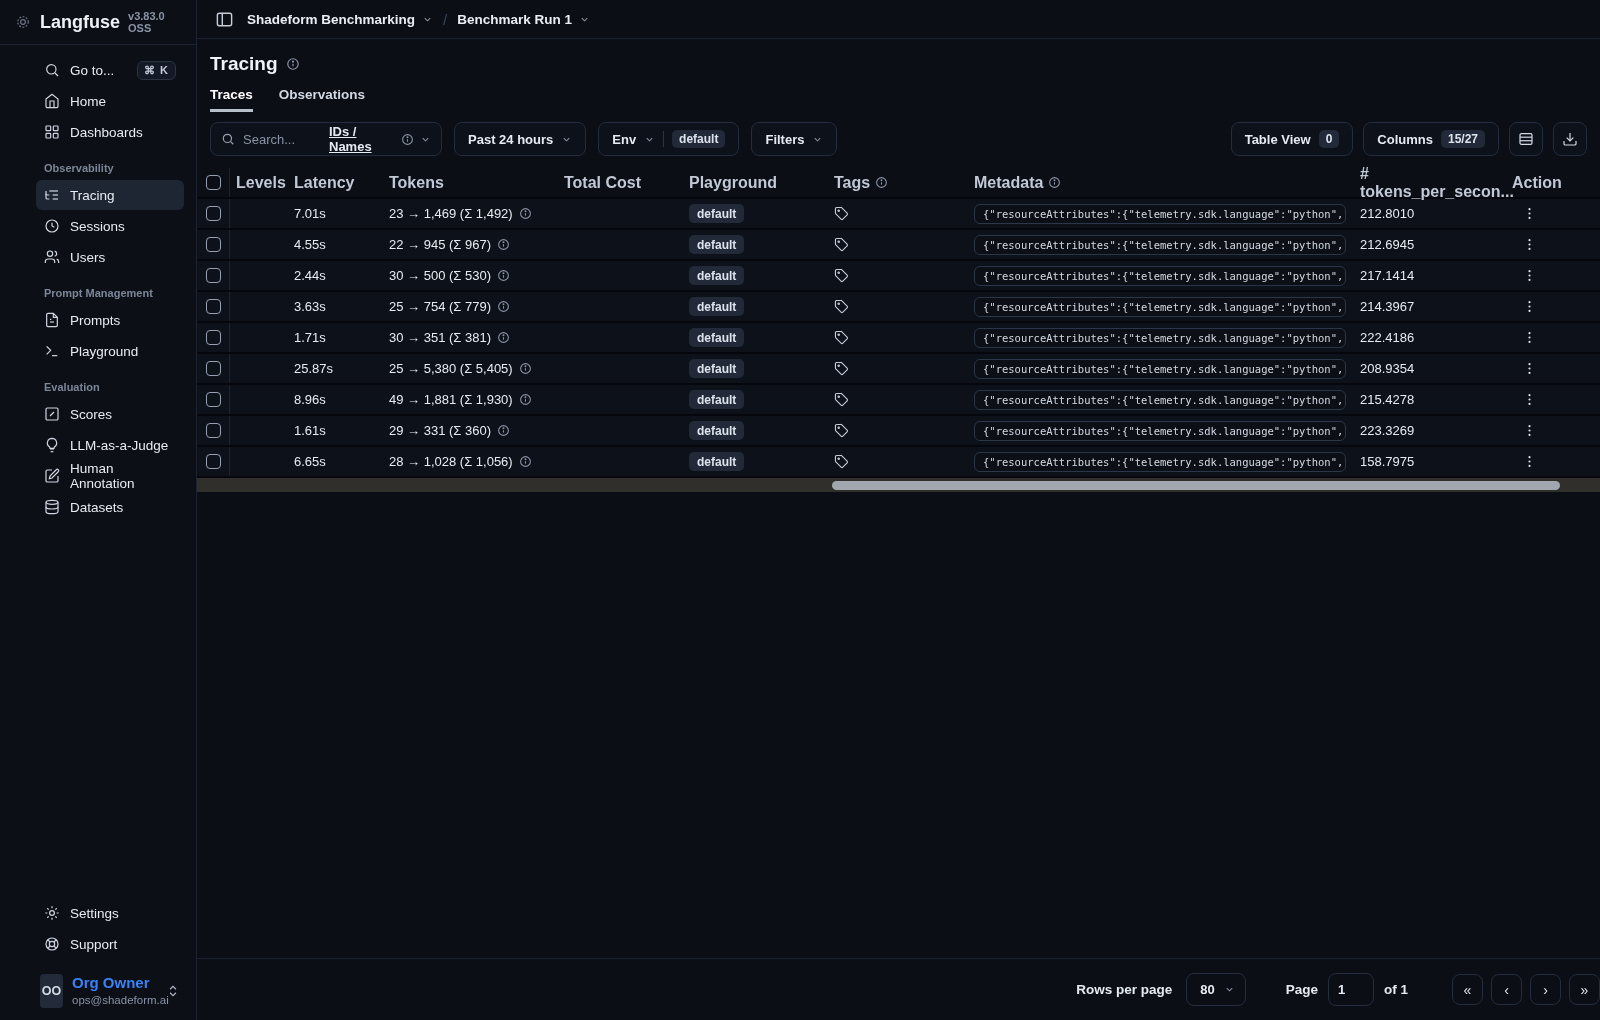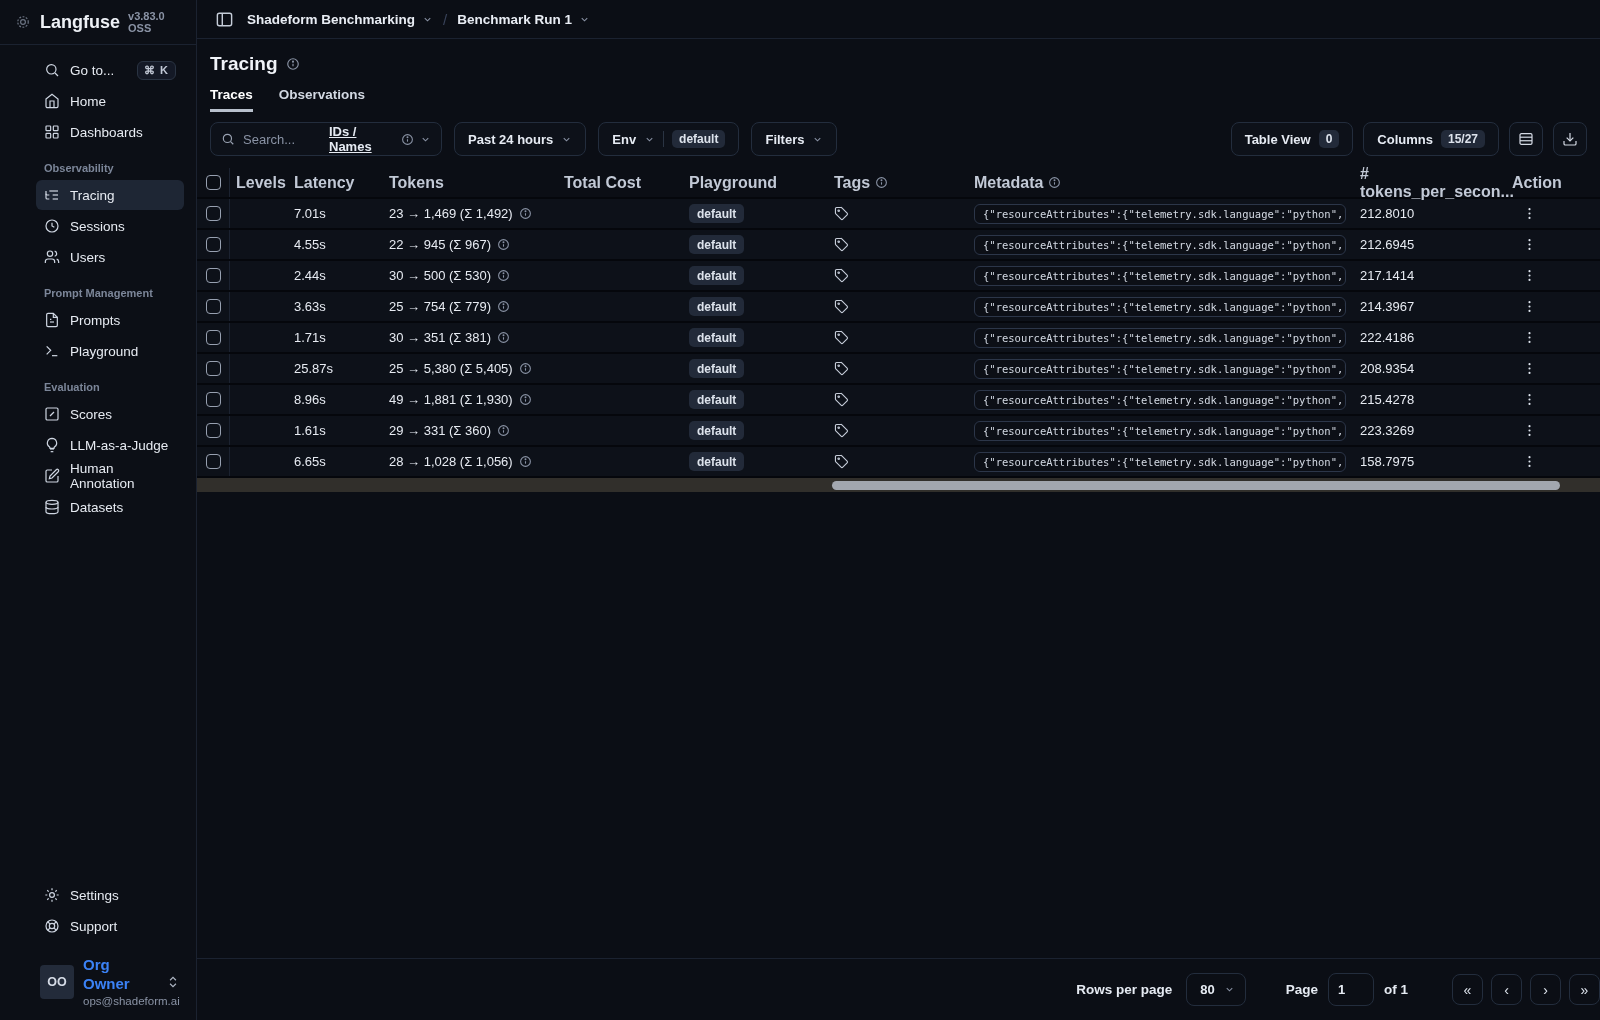--- a/index.html
+++ b/index.html
@@ -40,21 +40,21 @@
   .kbd-badge {
     border:1px solid #2a3443; border-radius:6px; background:#141926;
     font-size:11px; color:#c2c9d6; padding:2px 6px; font-weight:600; letter-spacing:1px;
   }
   .nav-section { font-size:11px; font-weight:600; color:#7c8699; margin:14px 8px 6px; }
   .nav-spacer { flex:1; }
   .user-row {
     display:flex; align-items:center; gap:9px; padding:6px 4px 4px; margin-top:8px; cursor:pointer;
   }
   .avatar {
-    width:34px; height:34px; border-radius:4px; background:#232b3a;
+    width:23px; height:34px; border-radius:4px; background:#232b3a;
     display:flex; align-items:center; justify-content:center;
     font-size:12.5px; font-weight:600; color:#d5dbe6; flex:none;
   }
   .user-meta { flex:1; min-width:0; }
   .user-name { font-size:15px; font-weight:700; color:#3b82f6; line-height:1.25; }
   .user-email { font-size:11.5px; color:#8a93a5; line-height:1.25; }
   .updown-icon { width:14px; height:14px; color:#aeb6c4; flex:none; }
 
   
   .main { flex:1; height:100%; display:flex; flex-direction:column; min-width:0; }

